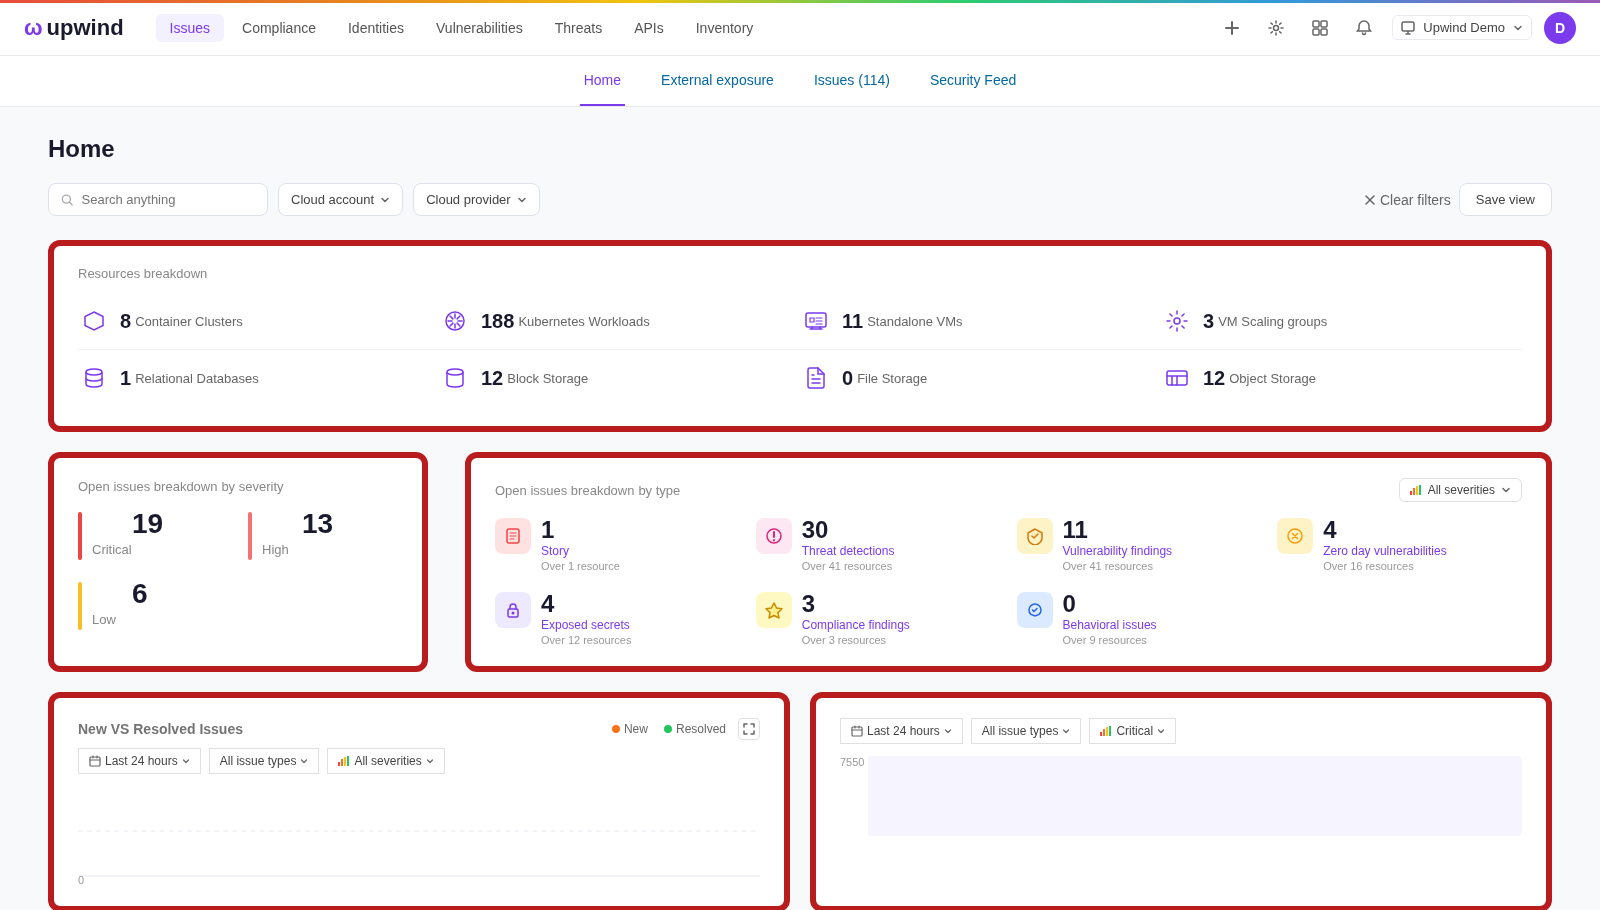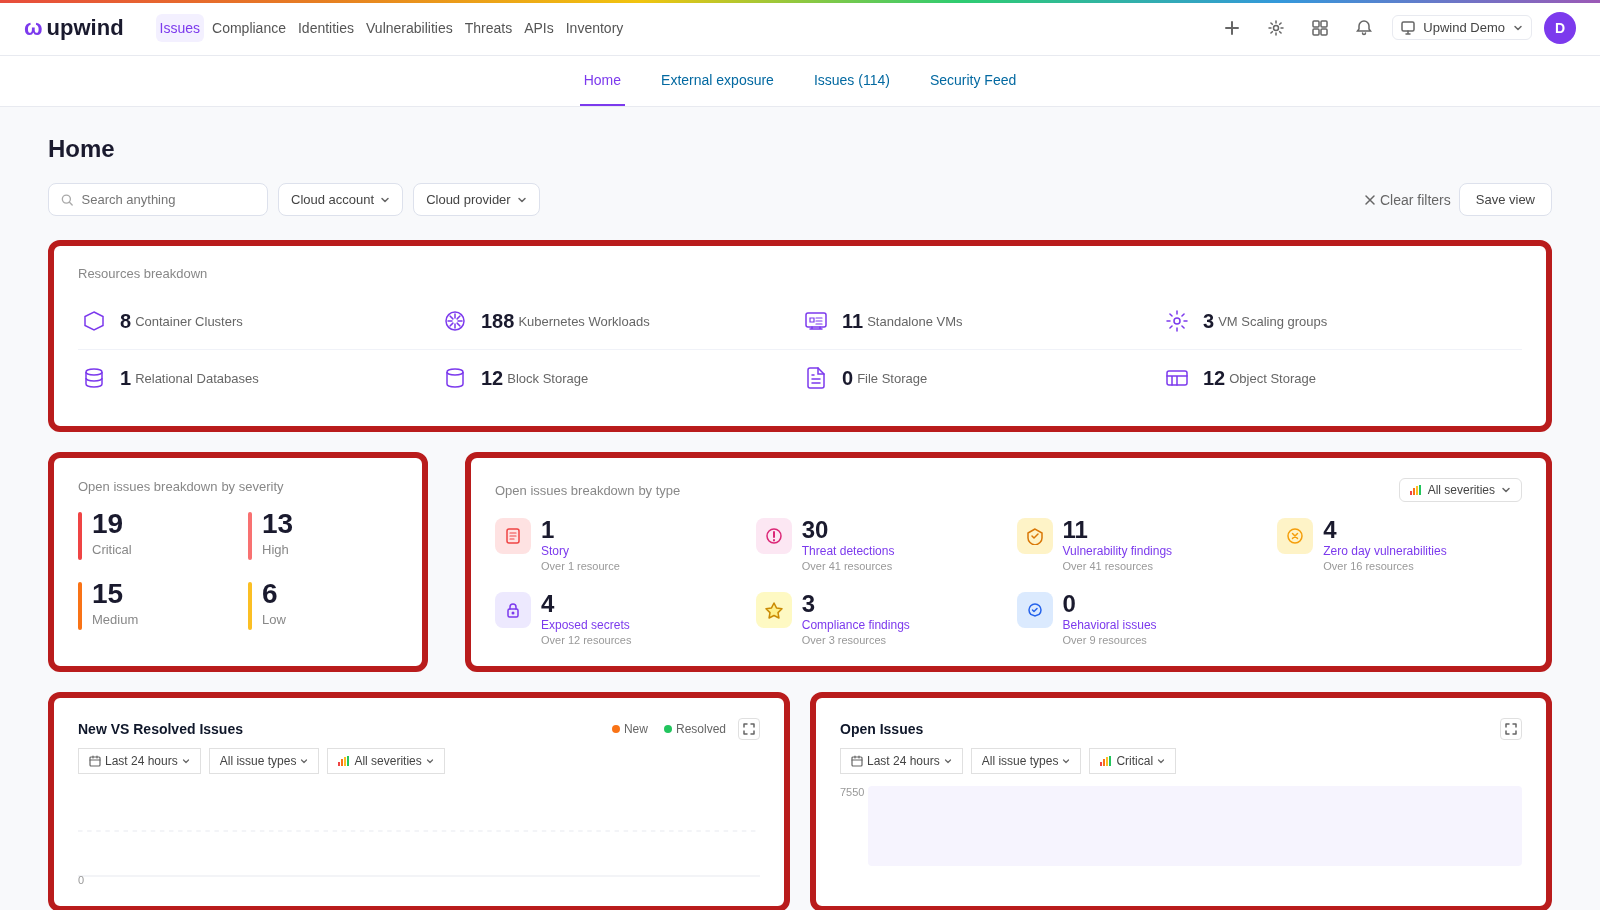--- a/index.html
+++ b/index.html
@@ -3,21 +3,21 @@
   <meta charset="utf-8">
   <style>
     * { box-sizing: border-box; margin: 0; padding: 0; }
     body { font-family: -apple-system, BlinkMacSystemFont, 'Segoe UI', sans-serif; background: #f8f9fb; color: #1a1a2e; font-size: 14px; }
 
     
     .topbar { display: flex; align-items: center; background: #fff; border-bottom: 1px solid #e8eaf0; padding: 0 24px; height: 56px; position: relative; }
     .topbar::before { content: ''; position: absolute; top: 0; left: 0; right: 0; height: 3px; background: linear-gradient(90deg, #e74c3c 0%, #e67e22 20%, #f1c40f 40%, #2ecc71 60%, #3498db 80%, #9b59b6 100%); }
     .logo { font-size: 22px; font-weight: 700; color: #1a1a2e; margin-right: 32px; display: flex; align-items: center; gap: 4px; }
     nav { display: flex; gap: 4px; flex: 1; }
-    nav a { padding: 6px 4px; border-radius: 6px; text-decoration: none; color: #555; font-size: 14px; font-weight: 500; cursor: pointer; }
+    nav a { padding: 6px 14px; border-radius: 6px; text-decoration: none; color: #555; font-size: 14px; font-weight: 500; cursor: pointer; }
     nav a.active { color: #7c3aed; background: #f3f0ff; }
     .topbar-right { display: flex; align-items: center; gap: 12px; }
     .topbar-icon { width: 32px; height: 32px; display: flex; align-items: center; justify-content: center; cursor: pointer; color: #666; border-radius: 6px; }
     .user-menu { display: flex; align-items: center; gap: 8px; cursor: pointer; padding: 4px 8px; border-radius: 6px; border: 1px solid #e8eaf0; font-size: 13px; color: #444; }
     .avatar { width: 32px; height: 32px; border-radius: 50%; background: #7c3aed; color: #fff; display: flex; align-items: center; justify-content: center; font-weight: 700; font-size: 14px; }
 
     
     .subnav { background: #fff; border-bottom: 1px solid #e8eaf0; display: flex; justify-content: center; gap: 32px; padding: 0; }
     .subnav a { padding: 16px 4px; text-decoration: none; color: #0369a1; font-size: 14px; font-weight: 500; border-bottom: 2px solid transparent; cursor: pointer; }
     .subnav a.active { color: #7c3aed; border-bottom-color: #7c3aed; }
@@ -54,38 +54,38 @@
     .severity-card { }
     .card-title { font-size: 14px; font-weight: 600; color: #1a1a2e; }
     .card-title span { font-weight: 400; color: #888; font-size: 13px; }
     .severity-grid { display: grid; grid-template-columns: 1fr 1fr; gap: 20px; margin-top: 16px; }
     .severity-item { display: flex; align-items: flex-start; gap: 10px; }
     .severity-bar { width: 4px; height: 48px; border-radius: 2px; flex-shrink: 0; margin-top: 2px; }
     .sev-critical { background: #ef4444; }
     .sev-high { background: #f87171; }
     .sev-medium { background: #f97316; }
     .sev-low { background: #fbbf24; }
-    .severity-num { font-size: 28px; font-weight: 700; color: #1a1a2e; line-height: 1; }
+    .severity-num { font-size: 28px; font-weight: 700; color: #1a1a2e; line-height: 1; margin-left: 40px; }
     .severity-label { font-size: 13px; color: #888; margin-top: 4px; }
 
     
     .type-card { }
     .type-card-header { display: flex; justify-content: space-between; align-items: center; margin-bottom: 16px; }
     .all-severities-btn { display: flex; align-items: center; gap: 6px; font-size: 12px; color: #444; cursor: pointer; border: 1px solid #e0e0e0; border-radius: 6px; padding: 4px 10px; background: #fff; }
     .type-item { display: flex; align-items: flex-start; gap: 10px; }
     .type-icon { width: 36px; height: 36px; border-radius: 8px; display: flex; align-items: center; justify-content: center; font-size: 18px; flex-shrink: 0; }
     .type-num { font-size: 24px; font-weight: 700; color: #1a1a2e; line-height: 1; }
     .type-name { font-size: 12px; color: #7c3aed; font-weight: 500; margin-top: 2px; }
     .type-sub { font-size: 11px; color: #999; margin-top: 2px; }
 
     
     .bottom-section { display: grid; grid-template-columns: 1fr 1fr; gap: 20px; }
     .chart-card { }
     .chart-card-header { display: flex; justify-content: space-between; align-items: center; margin-bottom: 8px; }
-    .chart-title { font-size: 14px; font-weight: 600; color: #0f172a; }
+    .chart-title { font-size: 14px; font-weight: 600; color: #737373; }
     .legend { display: flex; gap: 16px; font-size: 12px; color: #666; }
     .legend-item { display: flex; align-items: center; gap: 4px; }
     .legend-dot { width: 8px; height: 8px; border-radius: 50%; }
     .expand-icon { cursor: pointer; color: #999; border: 1px solid #e0e0e0; border-radius: 4px; padding: 3px; display: flex; align-items: center; }
     .chart-controls { display: flex; gap: 8px; margin-bottom: 12px; align-items: center; }
     .chart-filter-btn { display: flex; align-items: center; gap: 4px; border: 1px solid #e0e0e0; border-radius: 0; padding: 5px 10px; font-size: 12px; color: #444; cursor: pointer; background: #fff; }
 
     .resources-section-label { font-size: 13px; color: #888; font-weight: 500; }
   </style>
 </head>
@@ -322,27 +322,20 @@
           </div>
         </div>
         <div class="severity-item">
           <div class="severity-bar sev-high"></div>
           <div>
             <div class="severity-num">13</div>
             <div class="severity-label">High</div>
           </div>
         </div>
         <div class="severity-item">
-          <div class="severity-bar sev-medium"></div>
-          <div>
-            <div class="severity-num">15</div>
-            <div class="severity-label">Medium</div>
-          </div>
-        </div>
-        <div class="severity-item">
           <div class="severity-bar sev-low"></div>
           <div>
             <div class="severity-num">6</div>
             <div class="severity-label">Low</div>
           </div>
         </div>
       </div>
     </div>
 
     <div class="card type-card">
@@ -526,28 +519,20 @@
       <div style="position:relative; height:100px;">
         <svg width="100%" height="100%" viewBox="0 0 600 100" preserveAspectRatio="none">
           <line x1="0" y1="90" x2="600" y2="90" stroke="#e8eaf0" stroke-width="1"></line>
           <line x1="0" y1="45" x2="600" y2="45" stroke="#e8eaf0" stroke-width="1" stroke-dasharray="4,4"></line>
         </svg>
         <div style="position:absolute; bottom:0; left:0; font-size:11px; color:#999;">0</div>
       </div>
     </div>
 
     <div class="card chart-card">
-      <div class="chart-card-header">
-        <span class="chart-title">Open Issues</span>
-        <div class="expand-icon">
-          <svg width="14" height="14" viewBox="0 0 14 14" fill="none">
-              <path d="M2 9v3h3M12 5V2H9M2 5V2h3M12 9v3H9" stroke="#666" stroke-width="1.5" stroke-linecap="round" stroke-linejoin="round"></path>
-            </svg>
-        </div>
-      </div>
       <div class="chart-controls">
         <button class="chart-filter-btn">
           <svg width="12" height="12" viewBox="0 0 12 12" fill="none">
               <rect x="1" y="2" width="10" height="9" rx="1" stroke="#666" stroke-width="1.2"></rect>
               <path d="M4 1v2M8 1v2M1 5h10" stroke="#666" stroke-width="1.2" stroke-linecap="round"></path>
             </svg>
           <span>Last 24 hours</span>
           <svg width="8" height="8" viewBox="0 0 8 8" fill="none">
               <path d="M1.5 3l2.5 2.5L6.5 3" stroke="#666" stroke-width="1.2" stroke-linecap="round" stroke-linejoin="round"></path>
             </svg>

